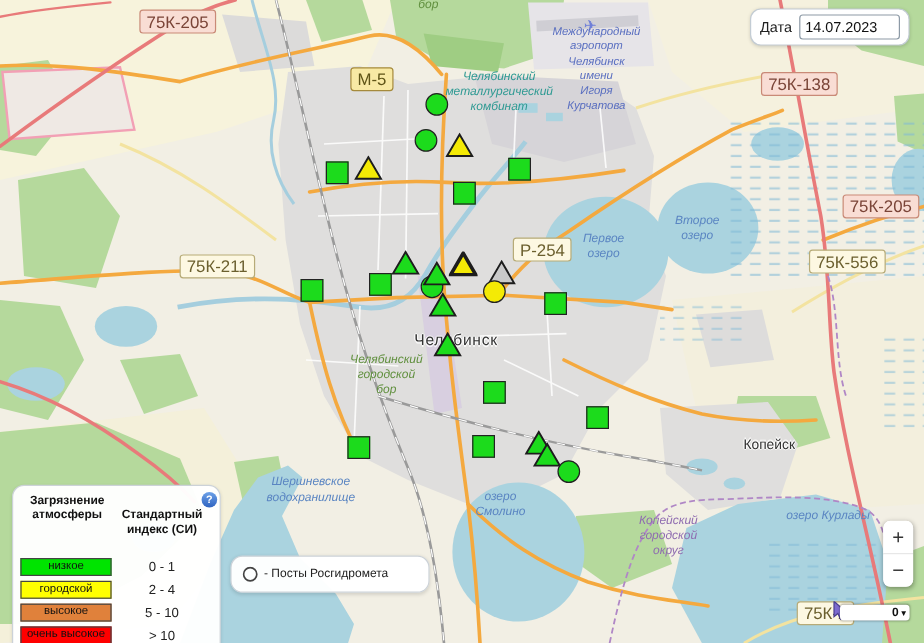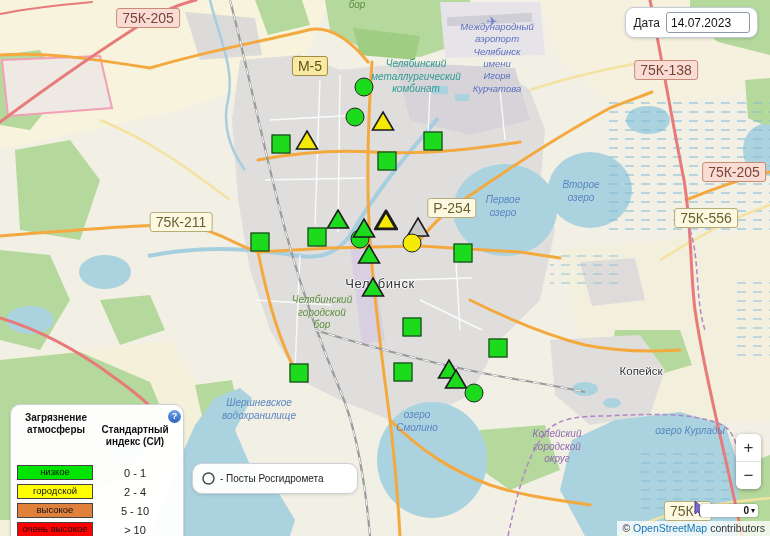--- a/index.html
+++ b/index.html
@@ -330,21 +330,20 @@
   </div>
 
   <svg class="cursor-icon" width="14" height="16" viewBox="0 0 14 16">
     <polygon points="1,0 1,13 4.2,10.3 6.6,15.3 9,14.2 6.6,9.4 11,9" fill="#7d6bcf" stroke="#4a3f8f" stroke-width="1"></polygon>
   </svg>
   <div class="scale-ctrl">
     <span class="v">0</span>
     <span class="g">▾</span>
   </div>
 
-  <div class="attribution"><span>© </span><a>OpenStreetMap</a><span> contributors</span></div>
 
   <div class="poll-legend">
     <div class="pl-head">
       <div class="pl-h" style="width:78px">Загрязнение
 атмосферы</div>
       <div class="pl-h pl-h2wrap" style="width:80px">
         <span>Стандартный
 индекс (СИ)</span>
         <span class="info">?</span>
       </div>

